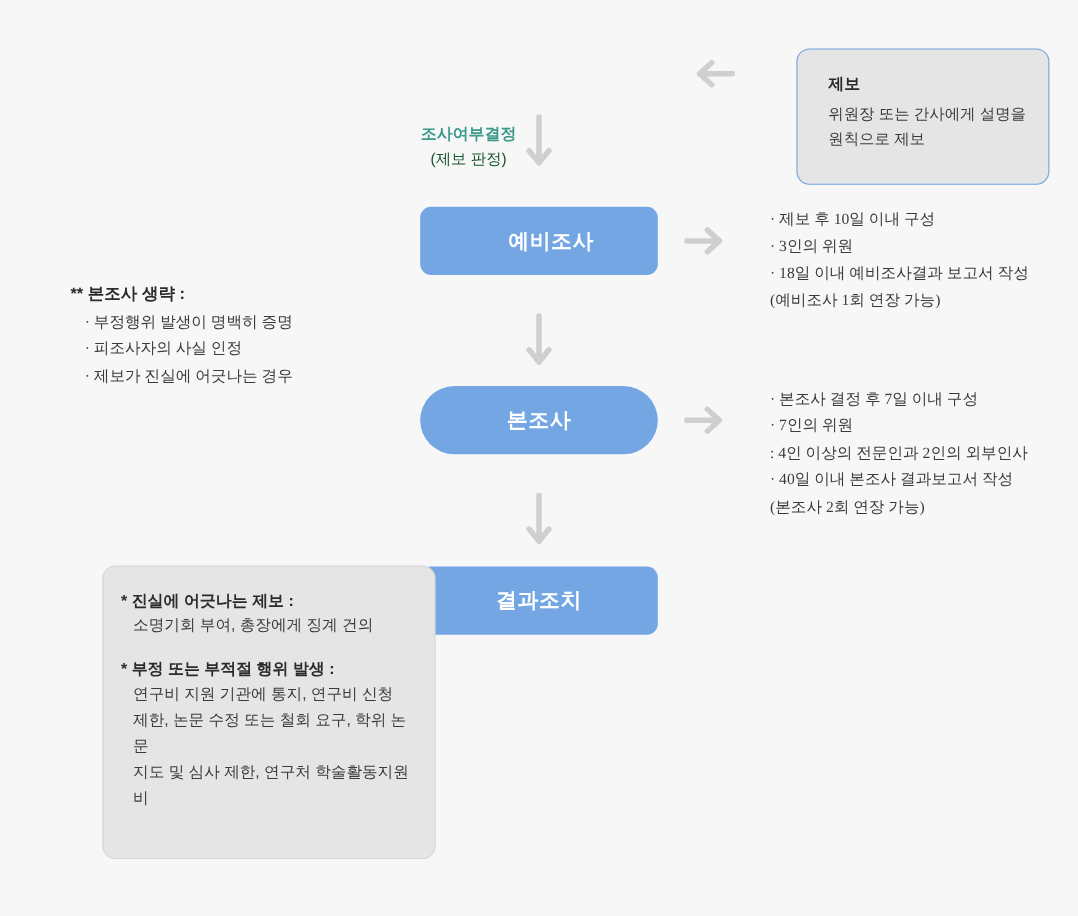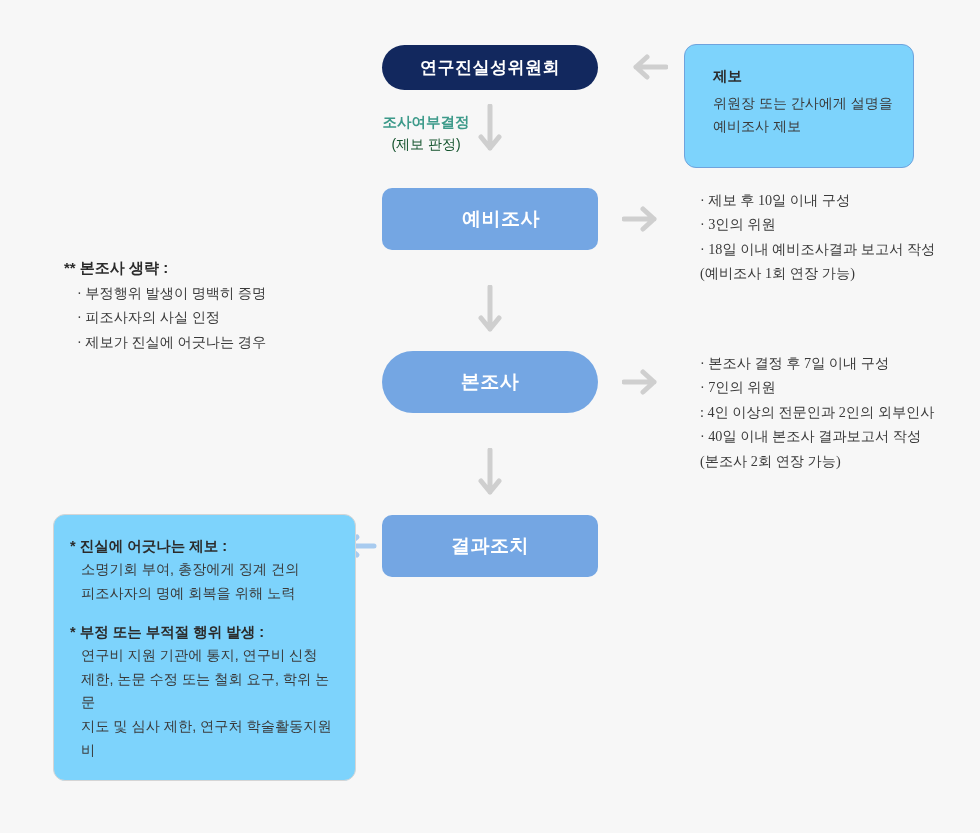--- a/index.html
+++ b/index.html
@@ -51,22 +51,23 @@
     font-size: 19px;
   }
   #node-preliminary { top: 188px; padding-left: 22px; }
   #node-main        { top: 351px; border-radius: 31px; }
   #node-result      { top: 515px; }
 
   
   .box {
     position: absolute;
     box-sizing: border-box;
-    background: #7dd3fc;
+    background: #e5e5e5;
     border-radius: 12px;
+    margin-left: 40px;
   }
   .box-report {
     left: 684px;
     top: 44px;
     width: 230px;
     height: 124px;
     border: 1.5px solid #6fa3dd;
     padding: 22px 0 0 28px;
   }
   .box-report .ttl {
@@ -146,34 +147,31 @@
 
   
   .arrow { position: absolute; }
   .arrow svg { display: block; }
 </style>
 </head>
 <body>
 
 <div class="canvas">
 
-  <div class="node node-committee">
-    <span>연구진실성위원회</span>
-  </div>
 
   <div class="arrow" style="left:622px; top:53px;">
     <svg width="46" height="28" viewBox="0 0 46 28">
       <path d="M44 14 L14 14 M14 14 L25 4 M14 14 L25 24" stroke="#cfcfcf" stroke-width="5" fill="none" stroke-linecap="round" stroke-linejoin="round"></path>
     </svg>
   </div>
 
   <div class="box box-report">
     <div class="ttl">제보</div>
     <div class="ln">위원장 또는 간사에게 설명을</div>
-    <div class="ln">예비조사 제보</div>
+    <div class="ln">원칙으로 제보</div>
   </div>
 
   <div class="decision">
     <div class="d1">조사여부결정</div>
     <div class="d2">(제보 판정)</div>
   </div>
 
   <div class="arrow" style="left:476px; top:104px;">
     <svg width="28" height="56" viewBox="0 0 28 56">
       <path d="M14 2 L14 44 M14 44 L5 33 M14 44 L23 33" stroke="#cfcfcf" stroke-width="5" fill="none" stroke-linecap="round" stroke-linejoin="round"></path>
@@ -240,21 +238,20 @@
 
   <div class="arrow" style="left:334px; top:532px;">
     <svg width="44" height="28" viewBox="0 0 44 28">
       <path d="M40 14 L12 14 M12 14 L23 5 M12 14 L23 23" stroke="#a8cbef" stroke-width="5" fill="none" stroke-linecap="round" stroke-linejoin="round"></path>
     </svg>
   </div>
 
   <div class="box box-actions">
     <div class="act-head">* 진실에 어긋나는 제보 :</div>
     <div class="act-line">소명기회 부여, 총장에게 징계 건의</div>
-    <div class="act-line">피조사자의 명예 회복을 위해 노력</div>
 
     <div class="act-gap"></div>
 
     <div class="act-head">* 부정 또는 부적절 행위 발생 :</div>
     <div class="act-line">연구비 지원 기관에 통지, 연구비 신청</div>
     <div class="act-line">제한, 논문 수정 또는 철회 요구, 학위 논문</div>
     <div class="act-line">지도 및 심사 제한,  연구처 학술활동지원비</div>
   </div>
 
 </div>

